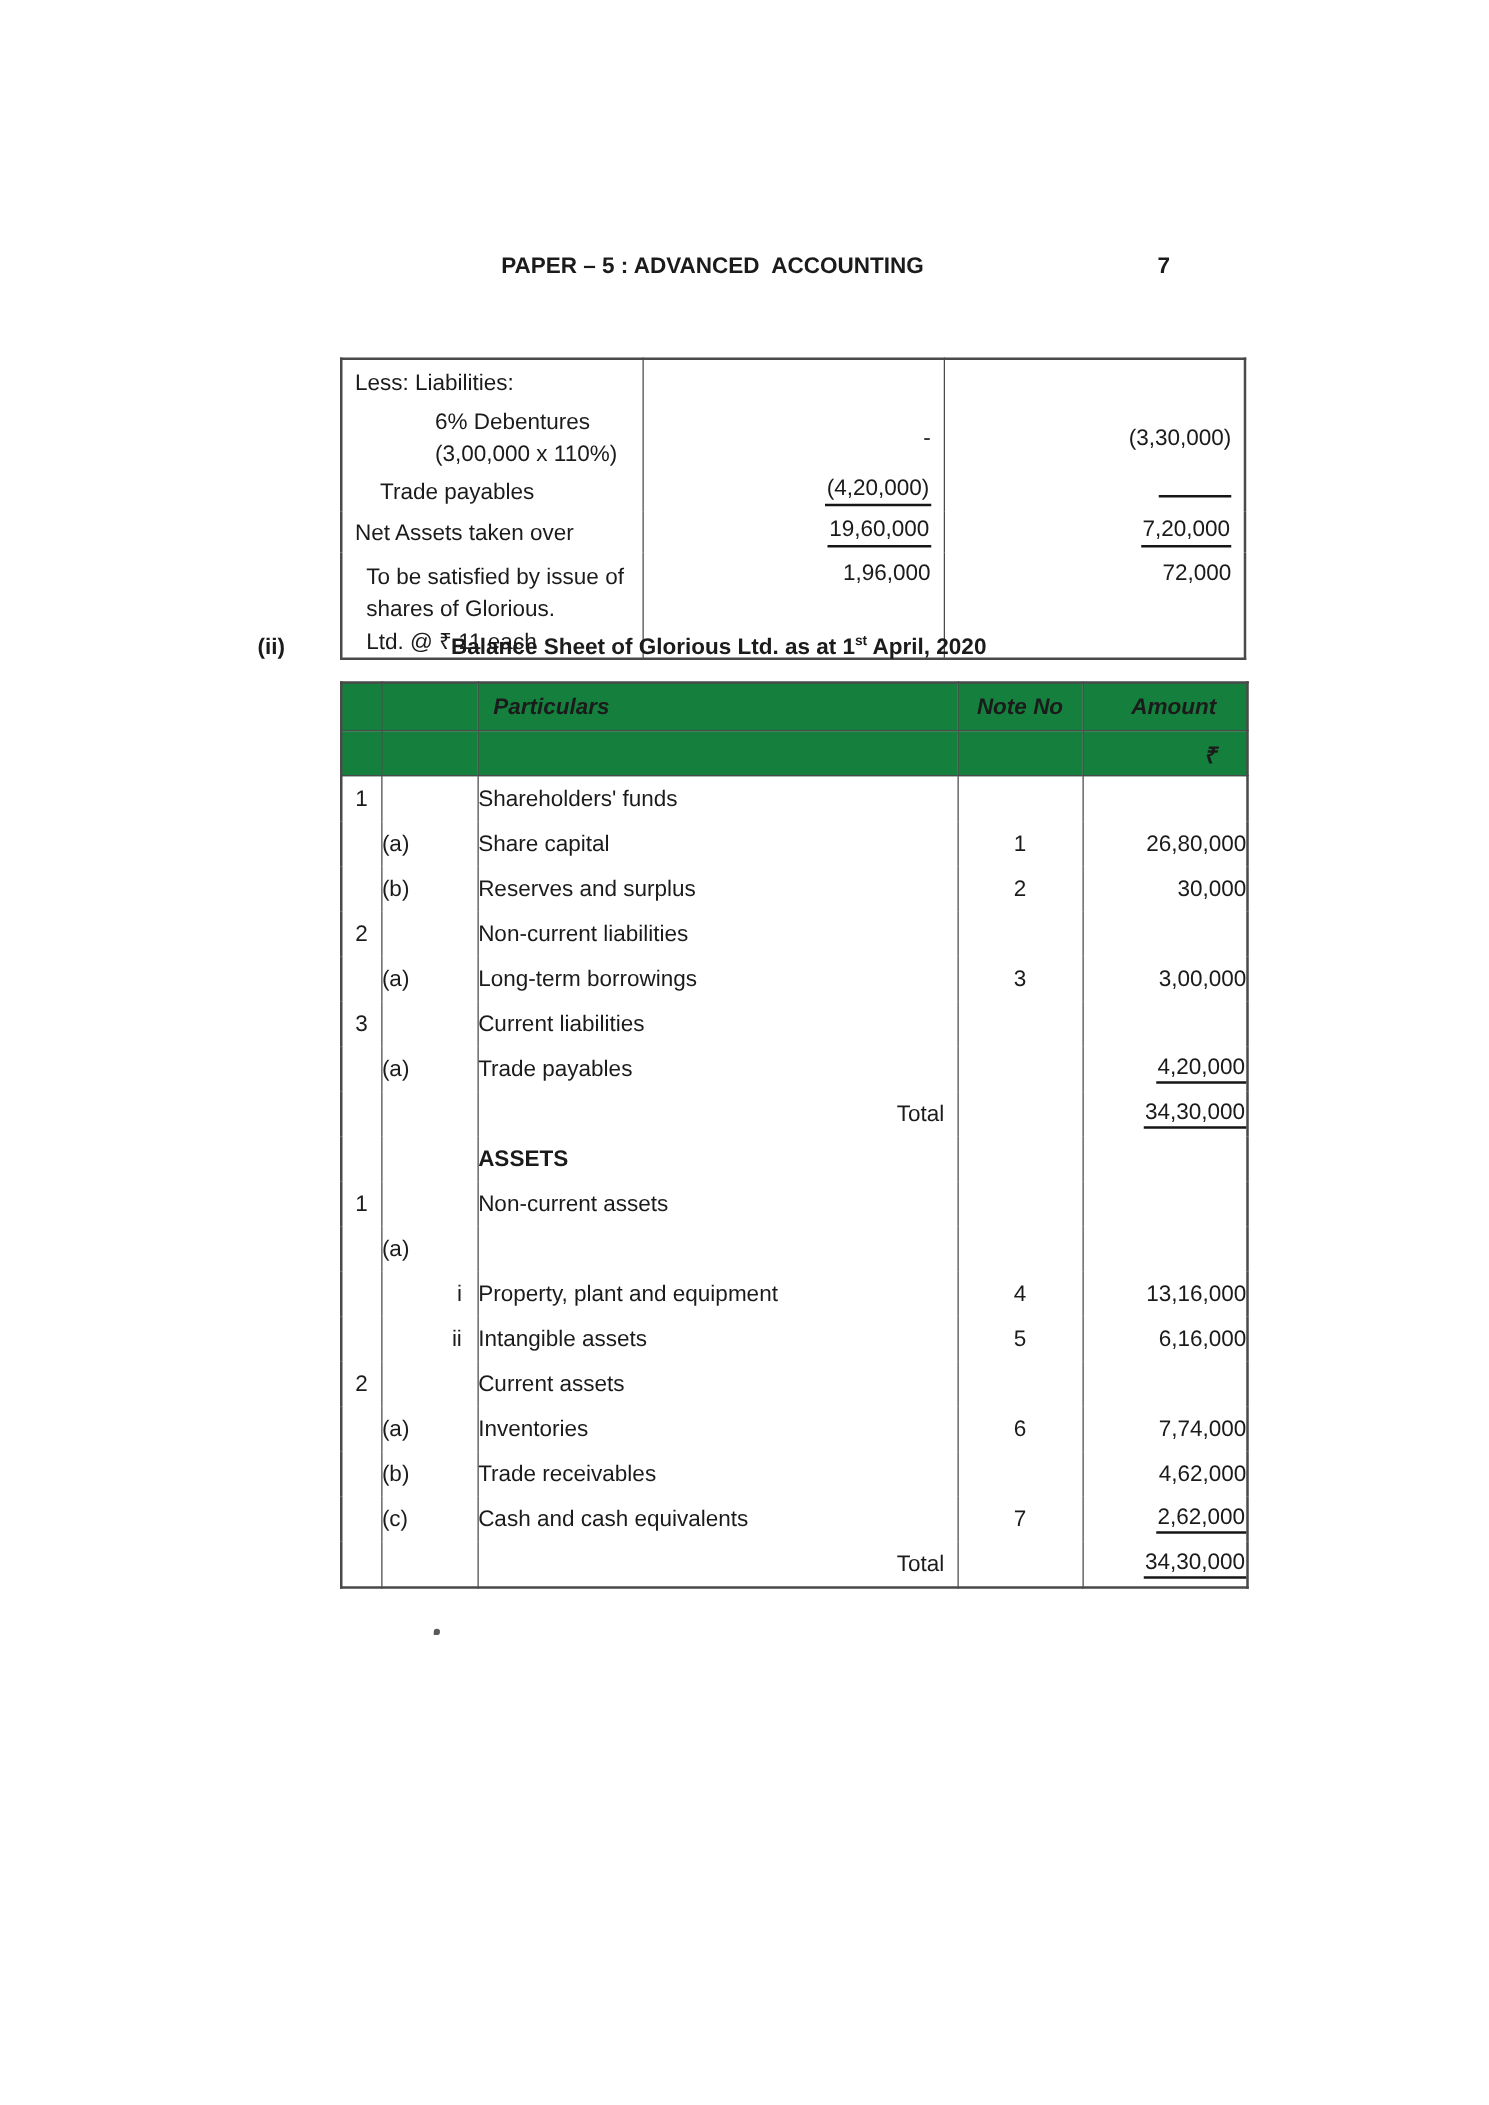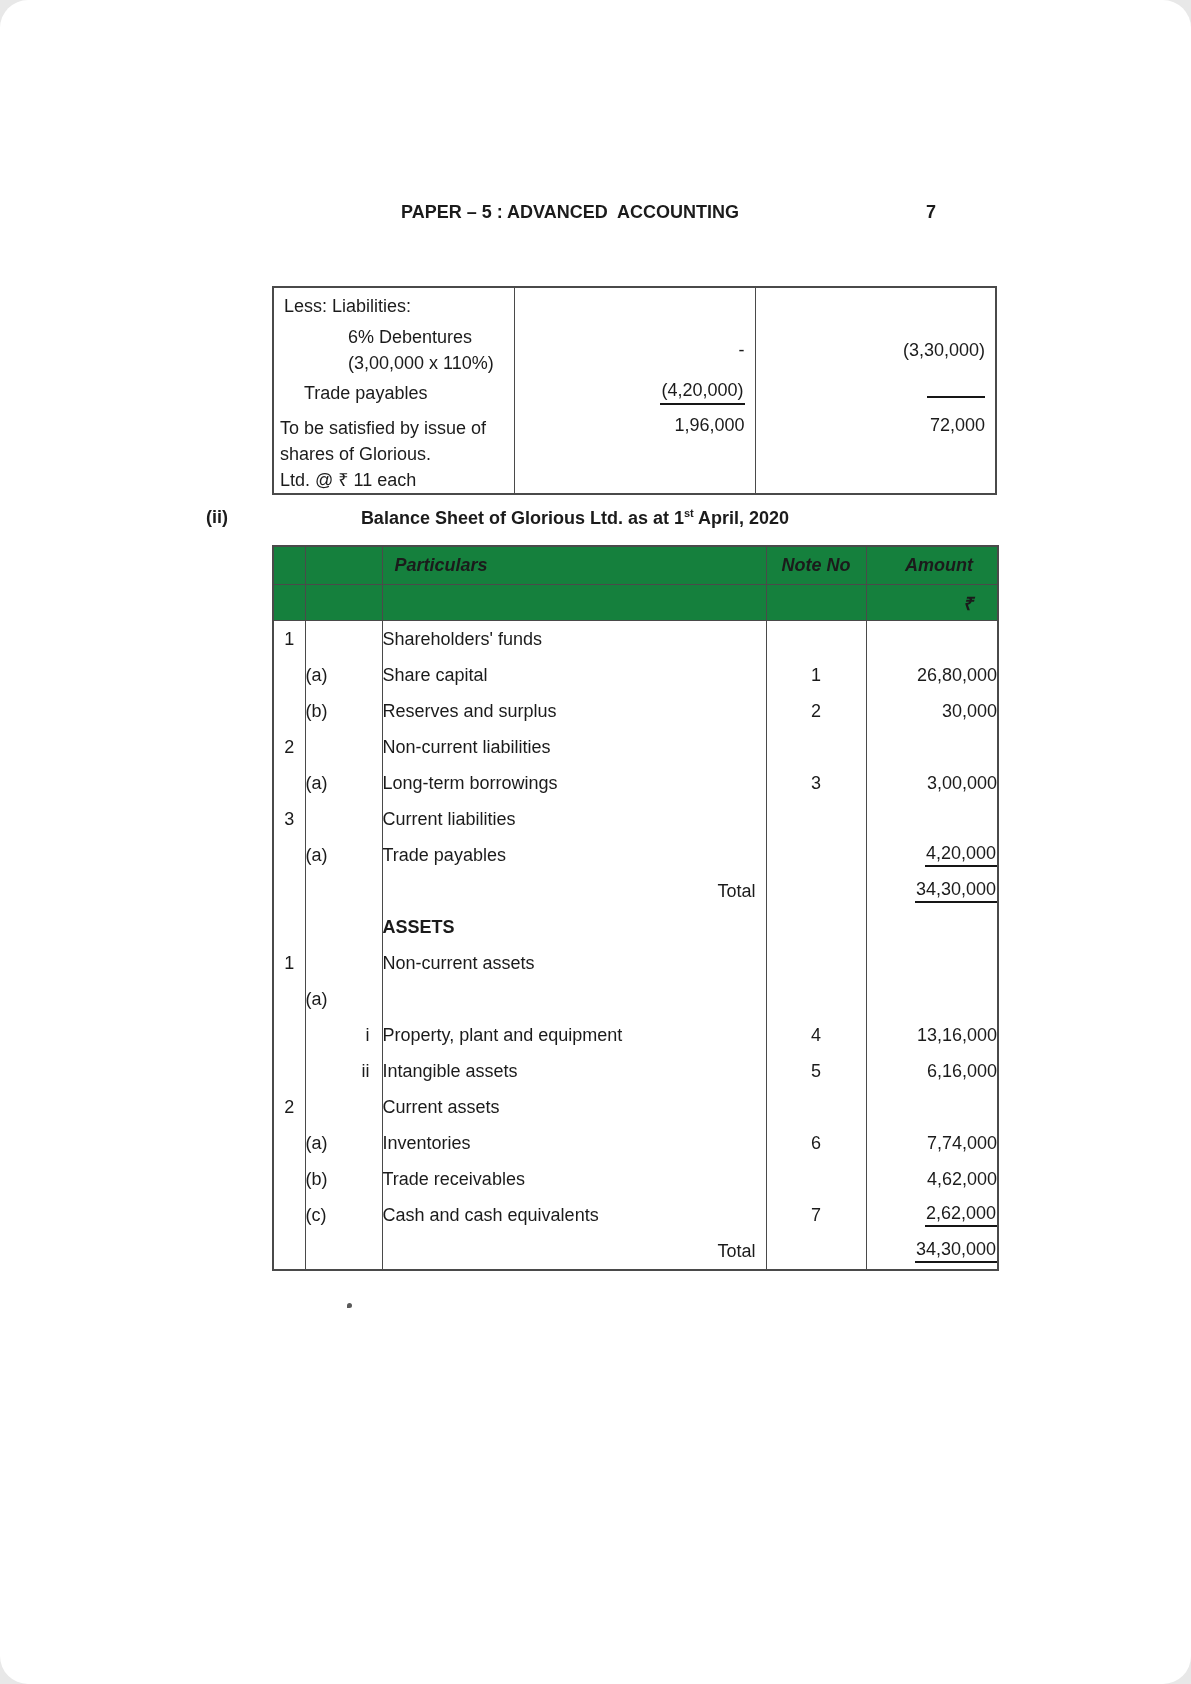--- a/index.html
+++ b/index.html
@@ -1,18 +1,18 @@
 <!DOCTYPE html>
 <html><head>
 <meta charset="utf-8">
 <style>
   html,body{margin:0;padding:0;background:#e8e8e8;}
   .page{
     position:relative;width:1191px;height:1684px;background:#ffffff;margin:0 auto;
-    font-family:"Liberation Sans", sans-serif;color:#1b1b1b;overflow:hidden;border-radius:28px;
+    font-family:"Liberation Sans", sans-serif;color:#1b1b1b;overflow:hidden;
   }
   
   .header-title{
     position:absolute;top:202px;left:0;width:1140px;text-align:center;
     font-size:18px;font-weight:bold;white-space:pre;
   }
   .page-number{position:absolute;top:202px;left:926px;font-size:18px;font-weight:bold;}
 
   
   .comp-table{
@@ -95,23 +95,28 @@
     <td class="c-num"><span>-</span></td>
     <td class="c-num"><span>(3,30,000)</span></td>
   </tr>
 
   <tr>
     <td class="c-label" style="padding-left: 30px;"><span class="it"></span><span>Trade payables</span></td>
     <td class="c-num"><span class="u">(4,20,000)</span></td>
     <td class="c-num"><span class="rule"></span></td>
   </tr>
 
+  <tr>
+    <td class="c-label" style="padding-left: 10px;"><span class="it"></span><span>Net Assets taken over</span></td>
+    <td class="c-num"><span class="u">19,60,000</span></td>
+    <td class="c-num"><span class="u">7,20,000</span></td>
+  </tr>
 
   <tr class="vtop">
-    <td class="c-label" style="padding-left: 6px;"><span class="it"></span><span>To be satisfied by issue of shares of Glorious.</span><span class="line2">Ltd. @ ₹ 11 each</span></td>
+    <td class="c-label" style="padding-left: 19px;"><span class="it"></span><span>To be satisfied by issue of shares of Glorious.</span><span class="line2">Ltd. @ ₹ 11 each</span></td>
     <td class="c-num"><span>1,96,000</span></td>
     <td class="c-num"><span>72,000</span></td>
   </tr>
 </tbody>
   </table>
 
   <div class="section-label">(ii)</div>
 
   <div class="bs-title"><span>Balance Sheet of Glorious Ltd. as at 1</span><sup>st</sup><span> April, 2020</span></div>
 

